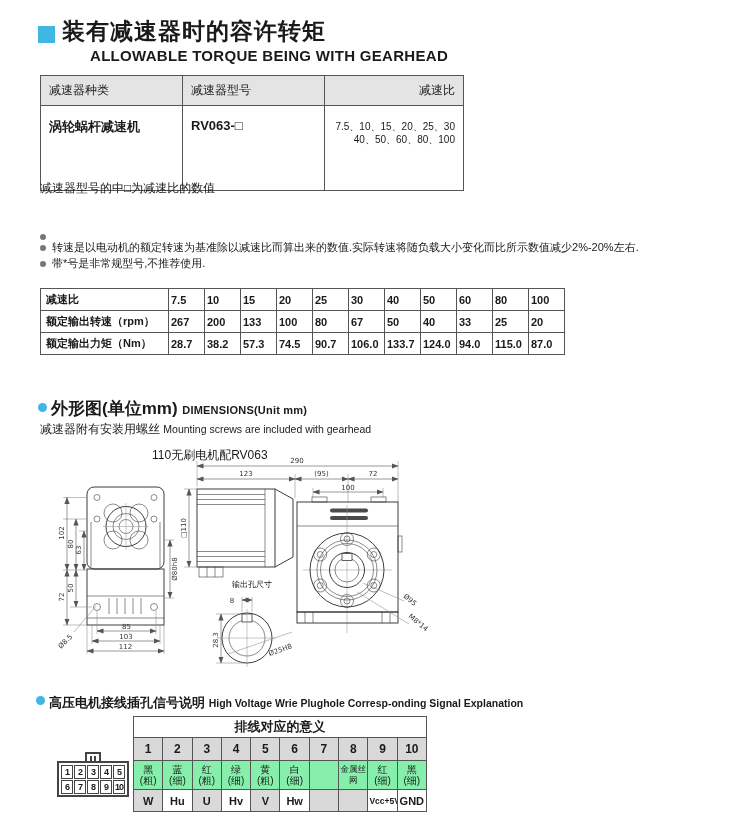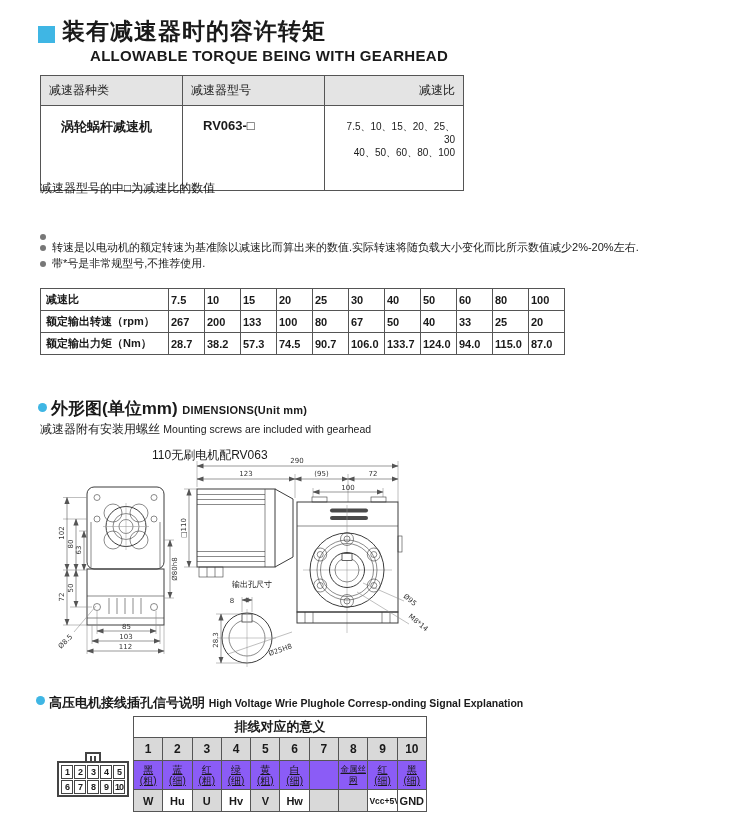--- a/index.html
+++ b/index.html
@@ -13,21 +13,21 @@
   .hdr-en{left:62px;top:47px;font-size:15px;font-weight:bold;letter-spacing:.3px;margin-left:28px;}
 
   
   table{border-collapse:collapse;table-layout:fixed;}
   td,th{border:1px solid #555;font-weight:normal;overflow:hidden;}
 
   
   .t1{left:40px;top:75px;width:372px;}
   .t1 th{background:#e4e4e4;height:29px;font-size:12px;text-align:left;padding:0 8px;}
   .t1 th.r{text-align:right;}
-  .t1 td{height:70px;vertical-align:top;padding:12px 8px 0 20px;font-size:13px;font-weight:bold;}
+  .t1 td{height:70px;vertical-align:top;padding:12px 8px 0 8px;font-size:13px;font-weight:bold;}
   .t1 td.ratios{font-weight:normal;font-size:10px;text-align:right;line-height:13px;padding-top:14px;}
 
   .footnote{left:40px;top:180px;font-size:12px;}
 
   
   .notes{left:40px;top:229px;font-size:11px;line-height:15.5px;}
   .notes .row{display:flex;align-items:flex-start;}
   .note-dot{width:6px;height:6px;border-radius:50%;background:#777;margin:5px 6px 0 0;flex:none;}
 
   
@@ -65,21 +65,21 @@
              display:flex;flex-direction:column;justify-content:center;gap:1px;padding:1px;box-sizing:border-box;background:#fff;}
   .conn-row{display:flex;gap:1px;justify-content:center;}
   .conn-pin{width:12px;height:14px;border:1.5px solid #444;box-sizing:border-box;font-size:9px;font-weight:bold;
             display:flex;align-items:center;justify-content:center;letter-spacing:-1px;}
 
   
   .t3{left:133px;top:716px;width:294px;}
   .t3 td{text-align:center;margin-top:21px;}
   .t3 .title{height:17px;font-size:13px;font-weight:bold;background:#fff;}
   .t3 .pin{height:20px;font-size:12px;font-weight:bold;background:#d9d9d9;}
-  .t3 .col{height:28px;font-size:10px;line-height:11px;background:#8b5cf6;padding:0 1px;text-decoration:underline;}
+  .t3 .col{height:28px;font-size:10px;line-height:11px;background:#86efac;padding:0 1px;}
   .t3 .sig{height:19px;font-size:11px;font-weight:bold;background:#fff;}
   .t3 td.g{background:#d9d9d9;}
   .t3 td.small{font-size:8.5px;}
 </style>
 </head>
 <body>
 
 <div class="page">
 
   <div class="abs hdr-sq"></div>

